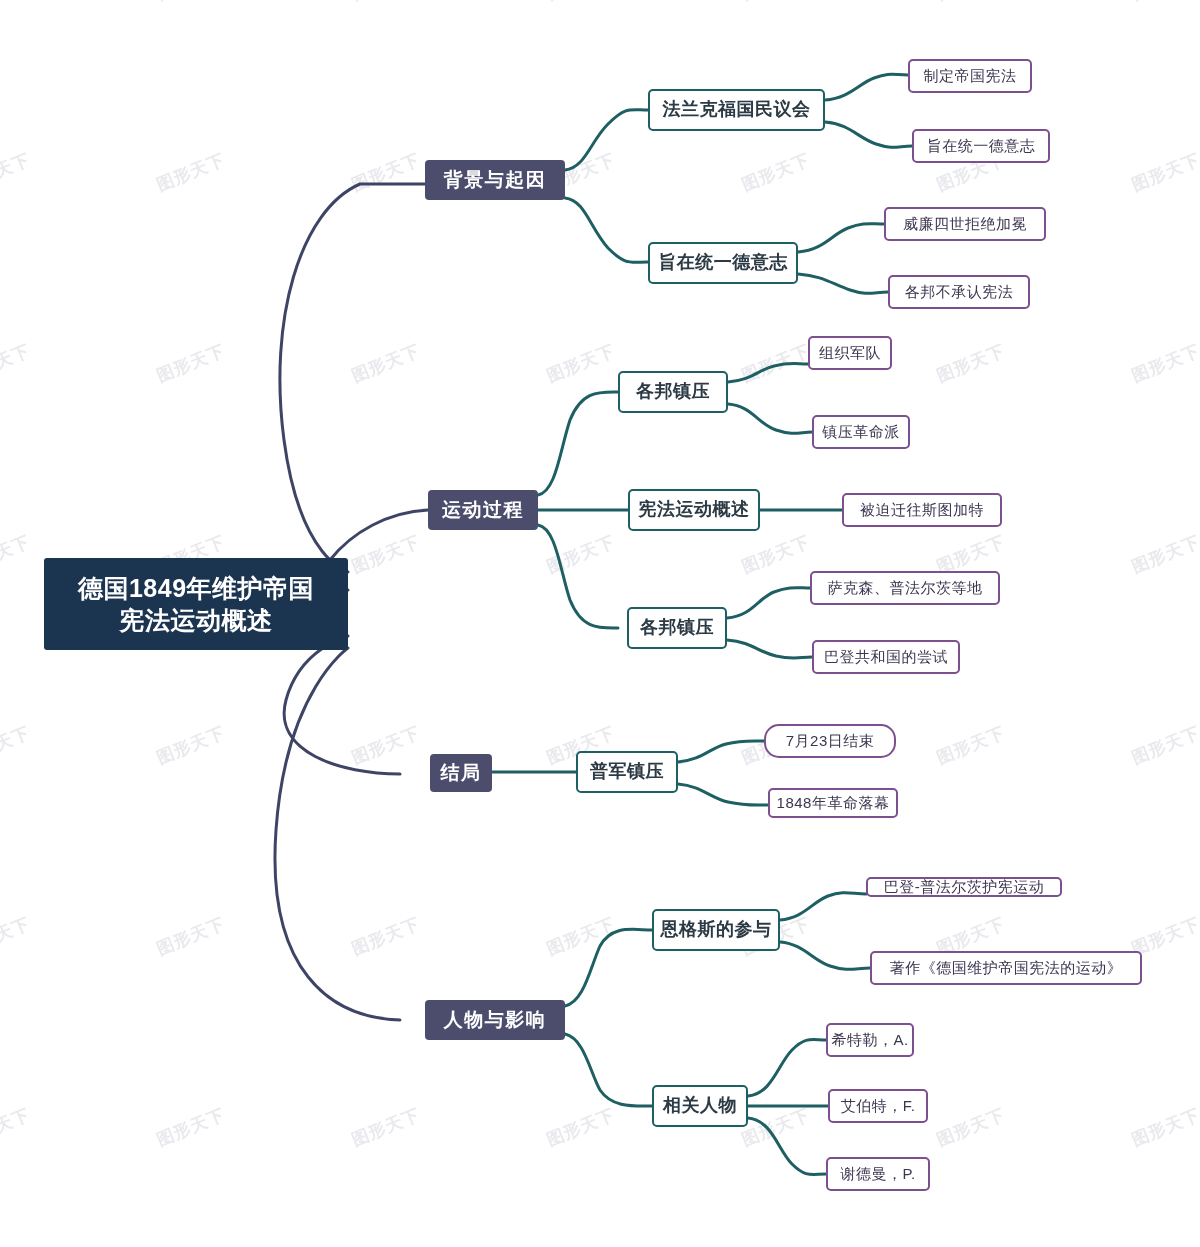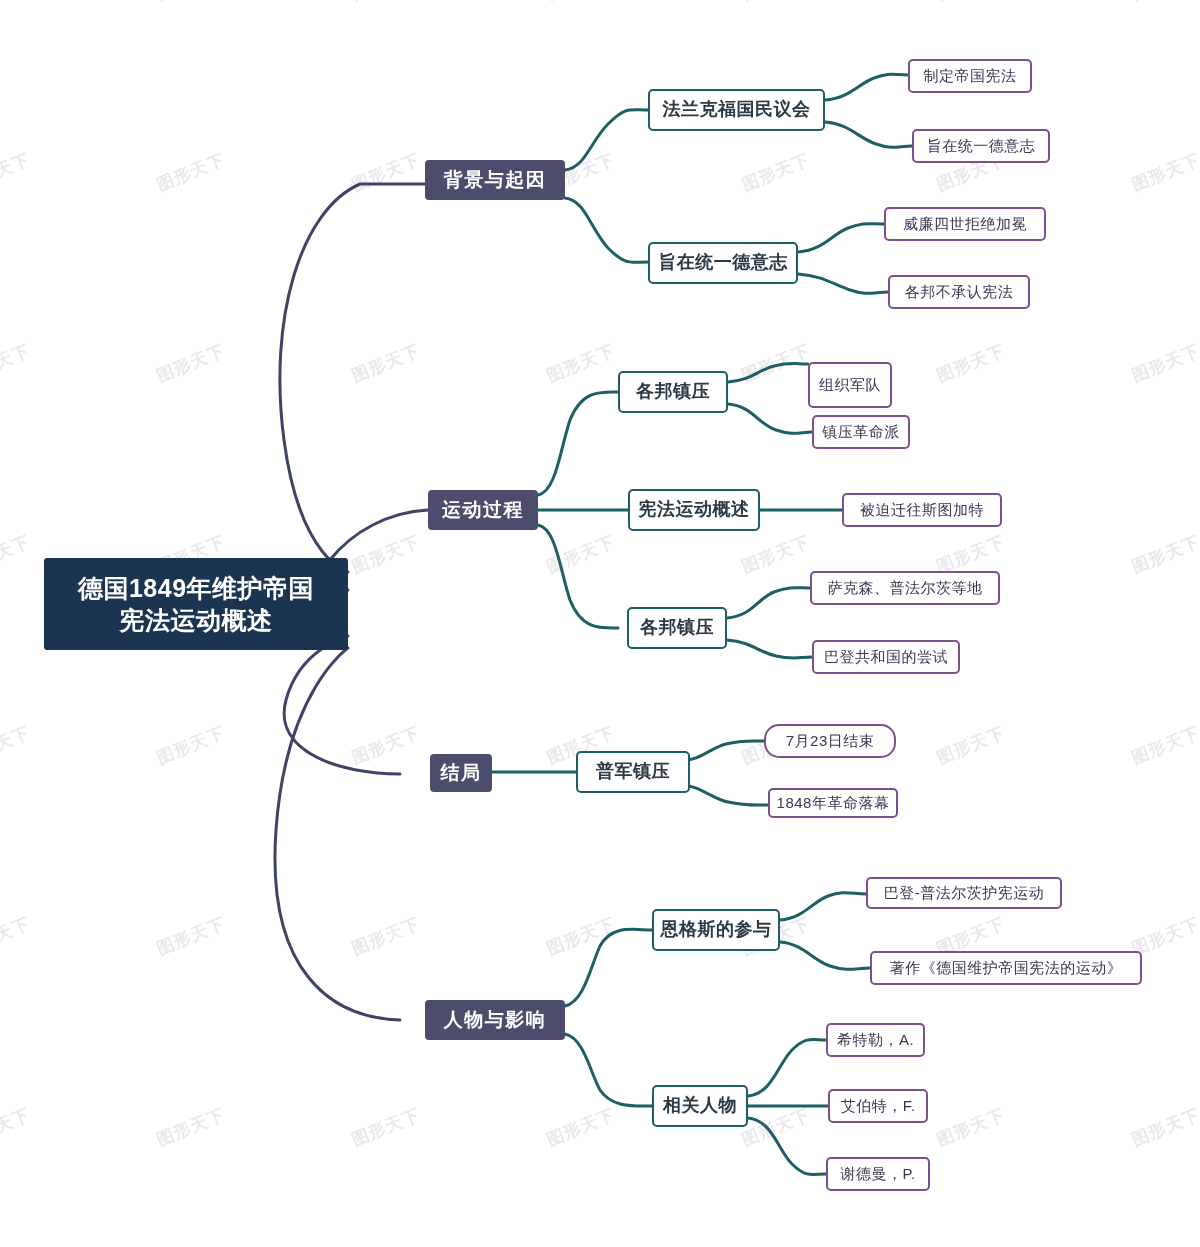--- a/index.html
+++ b/index.html
@@ -225,44 +225,44 @@
     <div class="node lv3" style="left:884px; top:207px; width:162px; height:34px;">威廉四世拒绝加冕</div>
 
     <div class="node lv3" style="left:888px; top:275px; width:142px; height:34px;">各邦不承认宪法</div>
 
     <div class="node lv2" style="left:618px; top:371px; width:110px; height:42px;">各邦镇压</div>
 
     <div class="node lv2" style="left:628px; top:489px; width:132px; height:42px;">宪法运动概述</div>
 
     <div class="node lv2" style="left:627px; top:607px; width:100px; height:42px;">各邦镇压</div>
 
-    <div class="node lv3" style="left:808px; top:362px; width:84px; height:46px;">组织军队</div>
+    <div class="node lv3" style="left:808px; top:336px; width:84px; height:34px;">组织军队</div>
 
     <div class="node lv3" style="left:812px; top:415px; width:98px; height:34px;">镇压革命派</div>
 
     <div class="node lv3" style="left:842px; top:493px; width:160px; height:34px;">被迫迁往斯图加特</div>
 
     <div class="node lv3" style="left:810px; top:571px; width:190px; height:34px;">萨克森、普法尔茨等地</div>
 
     <div class="node lv3" style="left:812px; top:640px; width:148px; height:34px;">巴登共和国的尝试</div>
 
-    <div class="node lv2" style="left:576px; top:751px; width:114px; height:42px;">普军镇压</div>
+    <div class="node lv2" style="left:576px; top:751px; width:102px; height:42px;">普军镇压</div>
 
     <div class="node lv3" style="left:764px; top:724px; width:132px; height:34px;border-radius:15px;">7月23日结束</div>
 
     <div class="node lv3" style="left:768px; top:788px; width:130px; height:30px;">1848年革命落幕</div>
 
     <div class="node lv2" style="left:652px; top:909px; width:128px; height:42px;">恩格斯的参与</div>
 
     <div class="node lv2" style="left:652px; top:1085px; width:96px; height:42px;">相关人物</div>
 
-    <div class="node lv3" style="left:866px; top:877px; width:196px; height:32px;">巴登-普法尔茨护宪运动</div>
+    <div class="node lv3" style="left:866px; top:877px; width:196px; height:20px;">巴登-普法尔茨护宪运动</div>
 
     <div class="node lv3" style="left:870px; top:951px; width:272px; height:34px;">著作《德国维护帝国宪法的运动》</div>
 
-    <div class="node lv3" style="left:826px; top:1023px; width:99px; height:34px;">希特勒，A.</div>
+    <div class="node lv3" style="left:826px; top:1023px; width:88px; height:34px;">希特勒，A.</div>
 
     <div class="node lv3" style="left:828px; top:1089px; width:100px; height:34px;">艾伯特，F.</div>
 
     <div class="node lv3" style="left:826px; top:1157px; width:104px; height:34px;">谢德曼，P.</div>
 
   </div>
 </div>
 
 </body></html>

